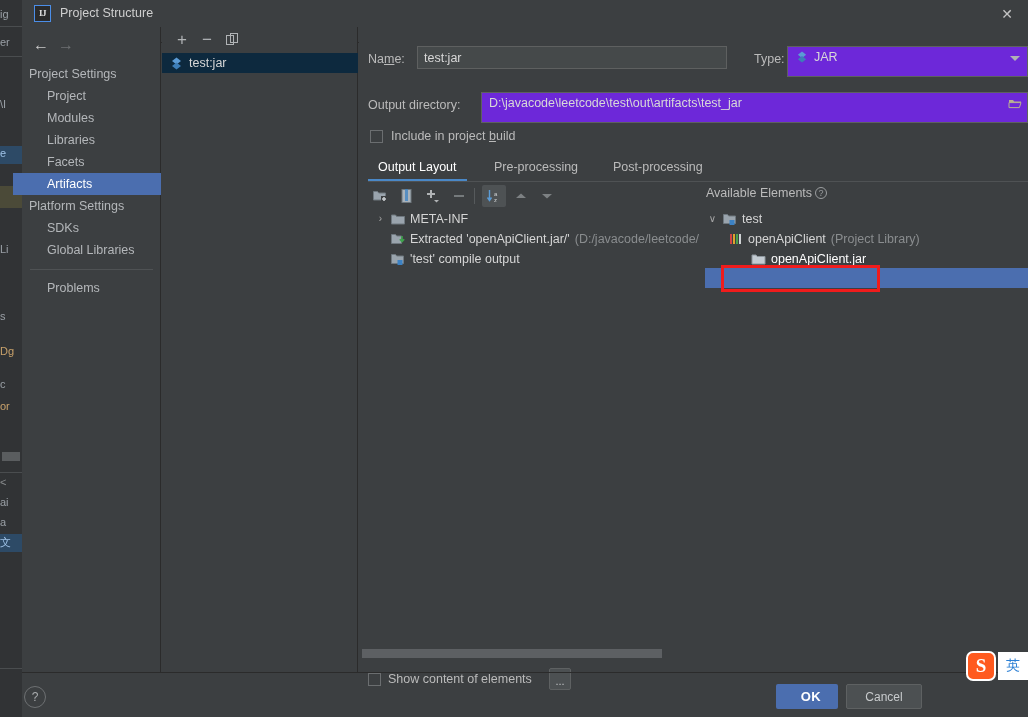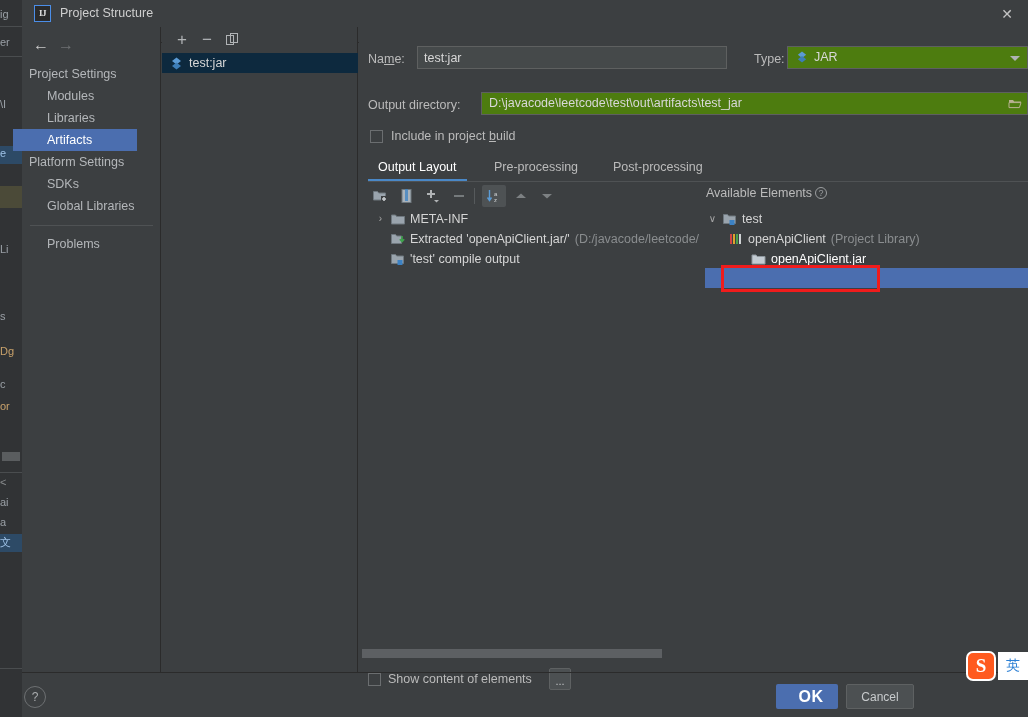--- a/index.html
+++ b/index.html
@@ -49,42 +49,42 @@
   .nav-arrows { position:absolute; left:0; top:5px; width:139px; height:26px; }
   .arrow { position:absolute; top:3px; width:22px; height:20px;
            display:flex; align-items:center; justify-content:center;
            font-size:16px; cursor:pointer; }
   .arrow.back { left:8px; color:#c9c9c9; }
   .arrow.fwd  { left:33px; color:#6e7173; }
   .nav-list { position:absolute; left:0; top:36px; width:139px; }
   .nav-item { height:22px; line-height:22px; font-size:12.5px; color:#b4b7ba; padding-left:19px; white-space:nowrap; }
   .nav-item.header { padding-left:7px; color:#b4b7ba; }
   .nav-item.child { padding-left:25px; }
-  .nav-item.selected { background:#4b6eaf; color:#ffffff; width:124px; margin-left:-9px; padding-left:34px; }
+  .nav-item.selected { background:#4b6eaf; color:#ffffff; width:148px; margin-left:-9px; padding-left:34px; }
   .nav-sep { margin:8px 8px 7px 8px; height:1px; background:#4f5254; }
 
   
   .artifacts { position:absolute; left:140px; top:27px; width:196px; height:645px;
                background:#3c3f41; border-right:1px solid #2b2b2b; }
   .art-toolbar { position:absolute; left:0; top:0; width:196px; height:25px; }
   .tb-btn { position:absolute; top:2px; width:22px; height:21px; display:flex;
             align-items:center; justify-content:center; color:#b0b3b5; cursor:pointer; }
   .art-rows { position:absolute; left:0; top:26px; width:196px; }
   .art-row { height:20px; line-height:20px; font-size:12.5px; padding-left:8px;
              display:flex; align-items:center; gap:6px; color:#d6d6d6; }
   .art-row.selected { background:#0d293e; }
 
   
   .content { position:absolute; left:337px; top:27px; width:669px; height:645px; background:#3c3f41; }
 
   .lbl { position:absolute; font-size:12.5px; color:#bbbbbb; }
   .field { position:absolute; background:#45494a; border:1px solid #5e6060;
            color:#d8d8d8; font-size:12.5px; padding:3px 6px; height:23px;
            line-height:15px; font-family:"Liberation Sans", sans-serif; }
-  .combo { position:absolute; background:#4d7c0f; border:1px solid #5e6060; height:23px; }
+  .combo { position:absolute; background:#6d28d9; border:1px solid #5e6060; height:31px; }
   .combo-val { position:absolute; left:8px; top:3px; font-size:12.5px; color:#d8d8d8;
                display:flex; align-items:center; gap:6px; }
   .combo-arrow { position:absolute; right:7px; top:9px; width:0; height:0;
                  border-left:5px solid transparent; border-right:5px solid transparent;
                  border-top:5px solid #b0b3b5; }
   .browse-icon { position:absolute; right:5px; top:4px; color:#b8b191; font-size:13px; }
 
   .cbox { position:absolute; width:13px; height:13px; border:1px solid #6b6e70; background:#3c3f41; }
   .cbox-lbl { position:absolute; font-size:12.5px; color:#bbbbbb; }
   .u { text-decoration:underline; }
@@ -125,21 +125,21 @@
   .dots-btn { position:absolute; background:#4c5052; border:1px solid #5e6162;
               color:#c0c3c5; font-size:11px; display:flex; align-items:flex-end;
               justify-content:center; padding-bottom:2px; cursor:pointer; border-radius:2px; }
 
   .help-btn { position:absolute; left:24px; top:686px; width:22px; height:22px;
               border:1px solid #6d7072; border-radius:50%; color:#a9acae;
               font-size:12px; display:flex; align-items:center; justify-content:center; cursor:pointer; }
 
   .btn { position:absolute; height:25px; border-radius:2px; font-size:12px;
          display:flex; align-items:center; justify-content:center; cursor:pointer; }
-  .btn.primary { background:#4b6eaf; color:#ffffff; font-weight:bold; font-size:16px;
+  .btn.primary { background:#4b6eaf; color:#ffffff; font-weight:bold; font-size:13px;
                  letter-spacing:0.5px;padding-left:8px; }
   .btn.normal { background:#4c5052; border:1px solid #5e6162; color:#c8cbcd; }
 
   
   .wm { position:absolute; font-family:"Liberation Sans", sans-serif;
         color:#b9bdc0; opacity:0.82; white-space:nowrap; pointer-events:none; }
 
   
   .sogou { position:absolute; right:0; top:651px; width:62px; height:32px; }
   .sogou-logo { position:absolute; left:0; top:0; width:30px; height:30px;
@@ -191,22 +191,24 @@
       <div class="title-close">✕</div>
     </div>
 
     <div class="nav">
       <div class="nav-arrows">
         <div class="arrow back">←</div>
         <div class="arrow fwd">→</div>
       </div>
       <div class="nav-list">
         <div class="nav-item header">Project Settings</div>
+        <div class="nav-item child">Project</div>
         <div class="nav-item child">Modules</div>
         <div class="nav-item child">Libraries</div>
+        <div class="nav-item child">Facets</div>
         <div class="nav-item child selected">Artifacts</div>
         <div class="nav-item header">Platform Settings</div>
         <div class="nav-item child">SDKs</div>
         <div class="nav-item child">Global Libraries</div>
         <div class="nav-sep"></div>
         <div class="nav-item child">Problems</div>
       </div>
     </div>
 
     <div class="artifacts">
@@ -381,21 +383,21 @@
       <div class="hscroll-thumb"></div>
 
       <div class="cbox" style="left:9px;top:646px;"></div>
       <div class="cbox-lbl" style="left:29px;top:645px;">Show content of elements</div>
       <div class="dots-btn" style="left:190px;top:641px;width:22px;height:22px;">...</div>
     </div>
 
     <div class="bottom-sep"></div>
     <div class="help-btn" style="left:2px;top:686px;">?</div>
     <div class="btn primary" style="left:754px;top:684px;width:62px;">OK</div>
-    <div class="btn normal" style="left:824px;top:684px;width:68px;">Cancel</div>
+    <div class="btn normal" style="left:824px;top:684px;width:76px;">Cancel</div>
   </div>
 
 
   <div class="sogou">
     <div class="sogou-logo">S</div>
     <div class="sogou-txt">英</div>
   </div>
 
 </div>
 

